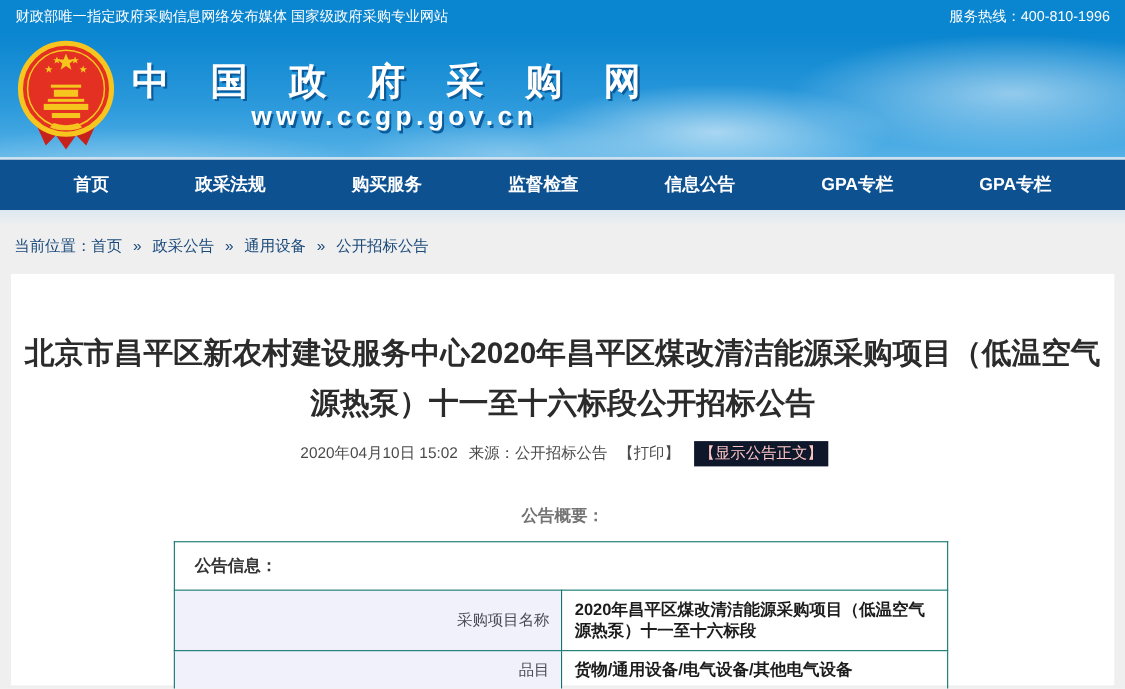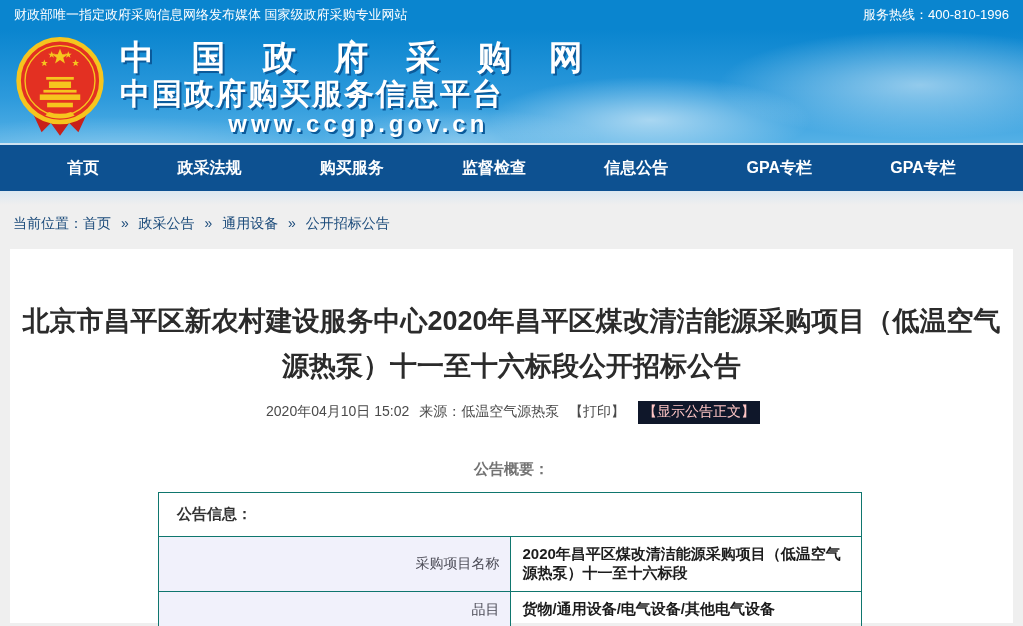--- a/index.html
+++ b/index.html
@@ -85,21 +85,20 @@
       <use href="#st" transform="translate(67,29) scale(0.55)"></use>
       <rect x="35" y="44" width="30" height="3" fill="#f6c51e"></rect>
       <rect x="38" y="49" width="24" height="7" fill="#f6c51e"></rect>
       <rect x="32" y="58" width="36" height="3" fill="#f6c51e"></rect>
       <rect x="28" y="63" width="44" height="6" fill="#f6c51e"></rect>
       <rect x="36" y="72" width="28" height="5" fill="#f6c51e"></rect>
       <path d="M34,86 A22 10 0 0 0 66,86 L62,82 A18 8 0 0 1 38,82 Z" fill="#f6c51e"></path>
     </svg>
     <div class="brand-text">
       <div class="brand-line1">中 国 政 府 采 购 网</div>
-      <div class="brand-line2">中国政府购买服务信息平台</div>
       <div class="brand-line3">www.ccgp.gov.cn</div>
     </div>
   </div>
 </div>
 
 <div class="nav">
   <span class="nav-item">首页</span>
   <span class="nav-item">政采法规</span>
   <span class="nav-item">购买服务</span>
   <span class="nav-item">监督检查</span>
@@ -118,21 +117,21 @@
   <a>通用设备</a>
   <span class="crumb-sep">»</span>
   <a>公开招标公告</a>
 </div>
 
 <div class="content">
   <h1 class="article-title">北京市昌平区新农村建设服务中心2020年昌平区煤改清洁能源采购项目（低温空气源热泵）十一至十六标段公开招标公告</h1>
 
   <div class="meta">
     <span>2020年04月10日 15:02</span>
-    <span>来源：低温空气源热泵</span>
+    <span>来源：公开招标公告</span>
     <span class="print-link">【打印】</span>
     <button class="show-body-btn">【显示公告正文】</button>
   </div>
 
   <div class="summary-heading">公告概要：</div>
 
   <table class="summary-table">
     <tbody>
       <tr>
         <td class="tbl-header-cell" colspan="2">公告信息：</td>

